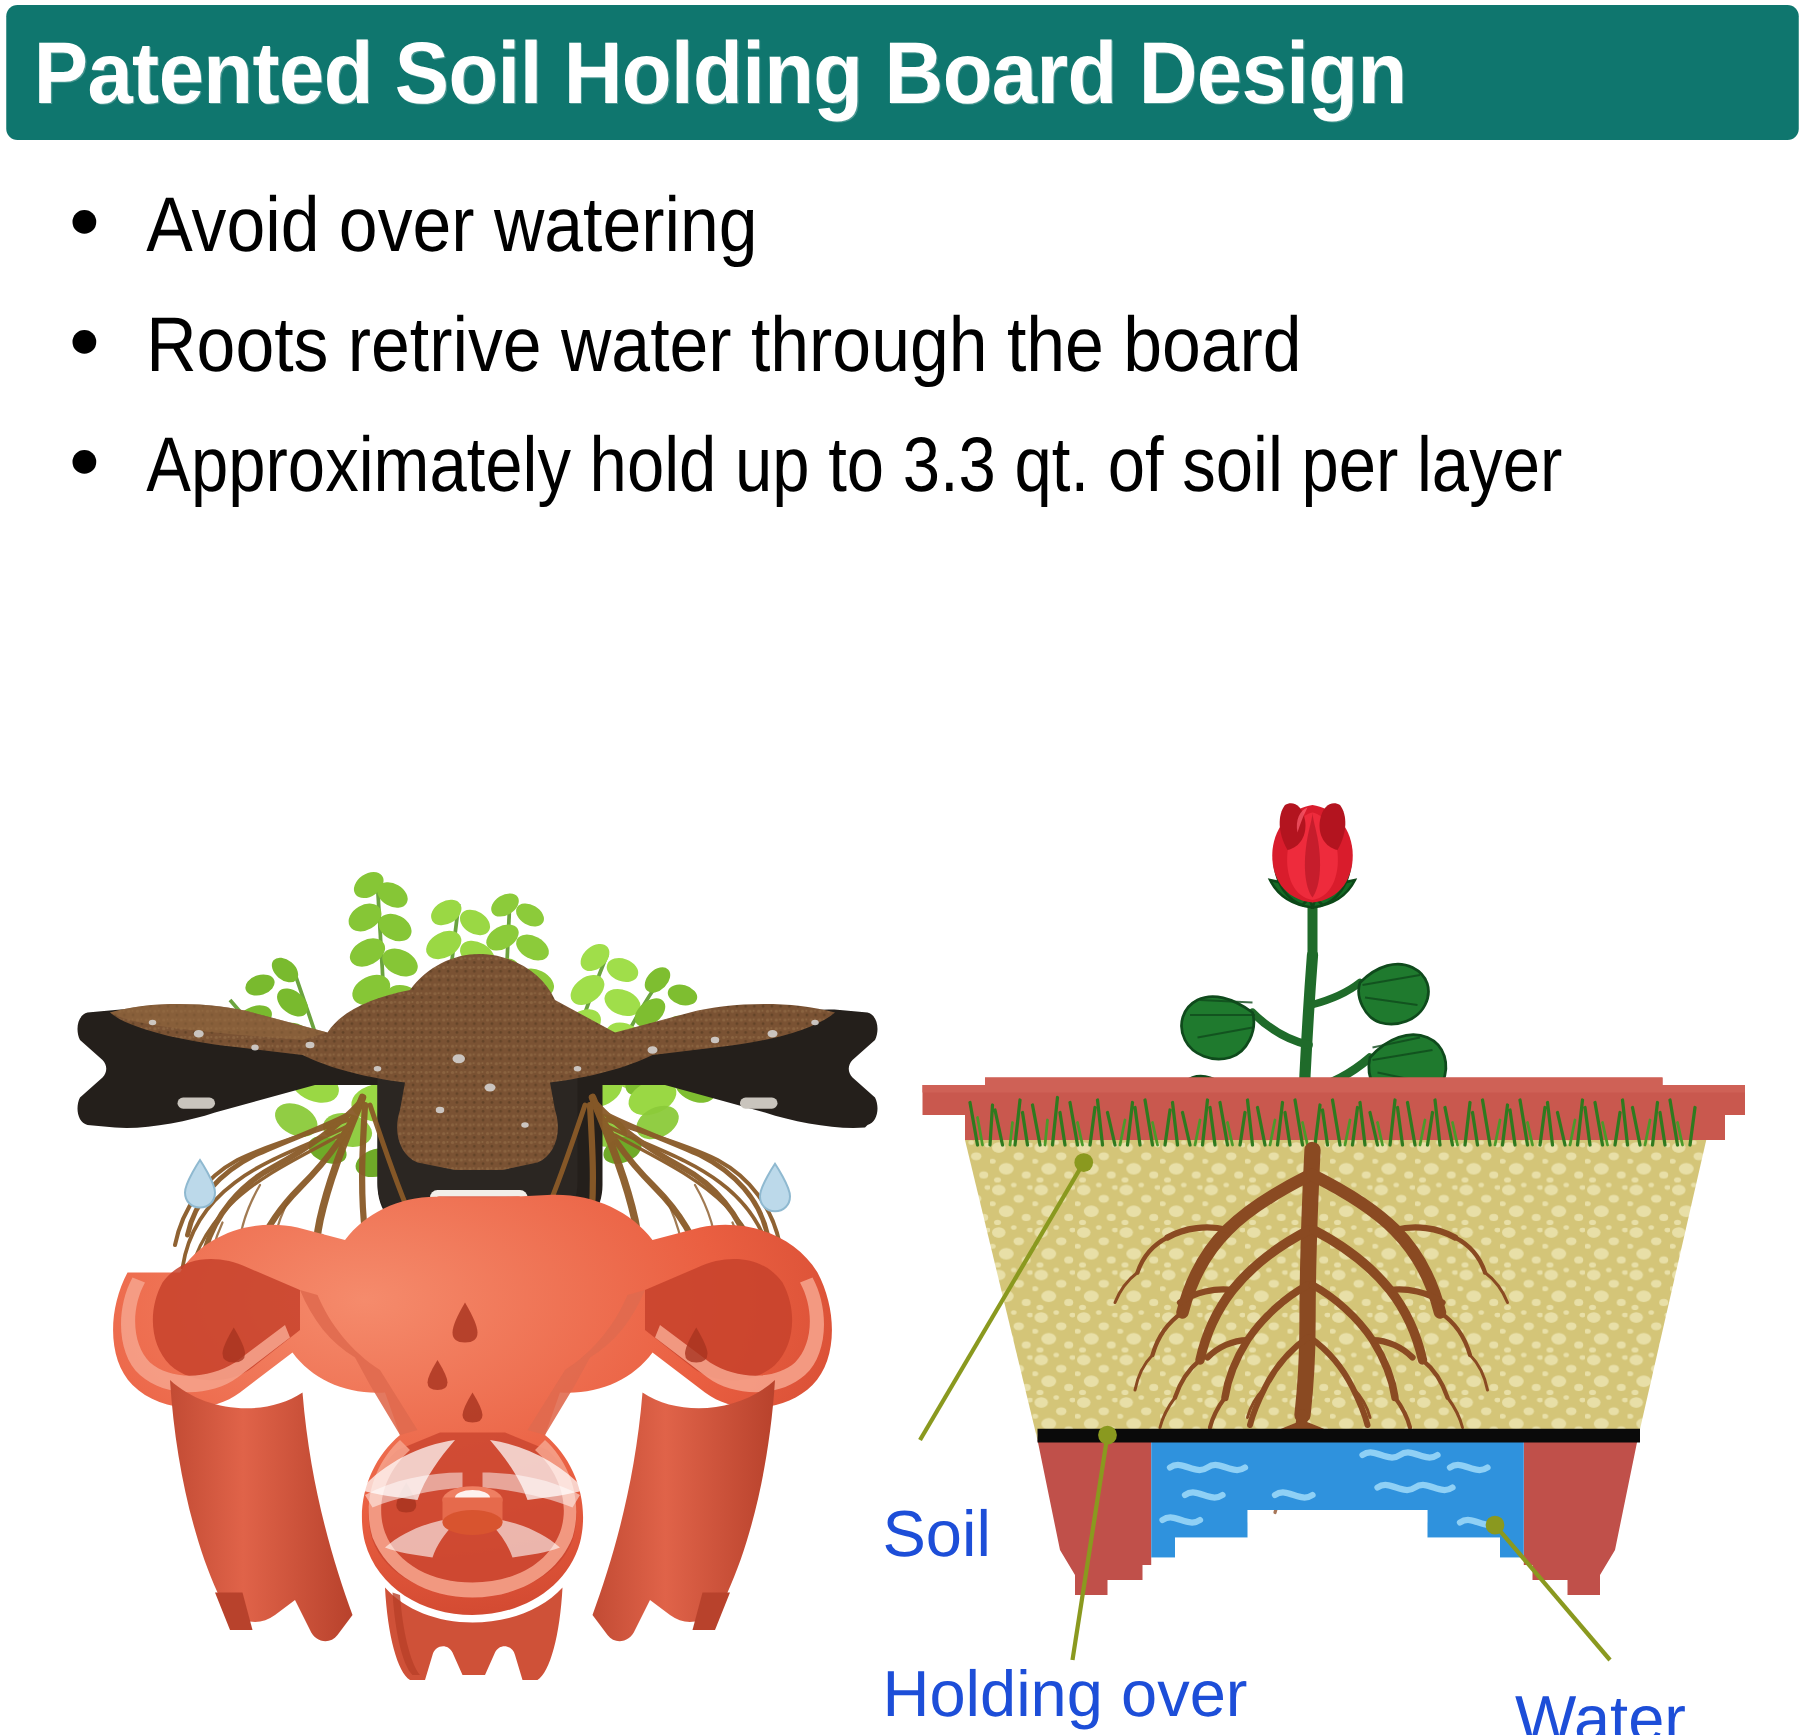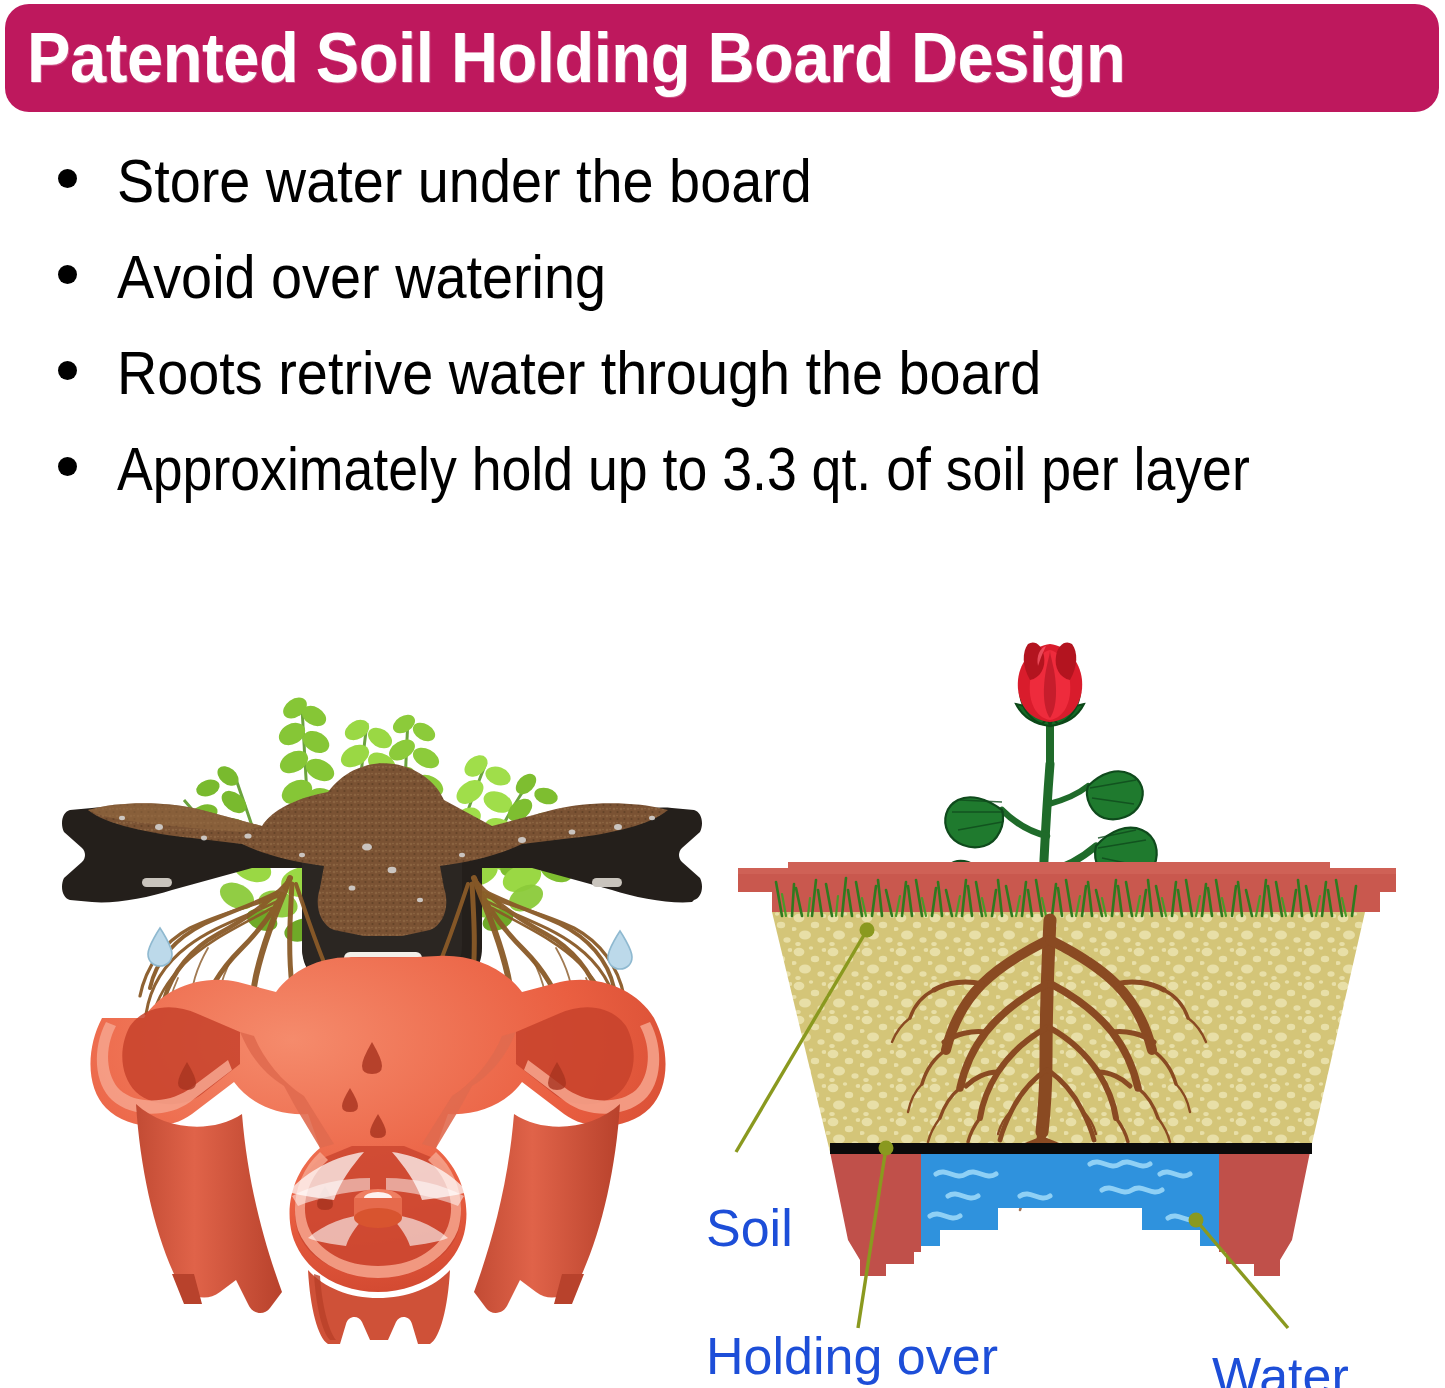--- a/index.html
+++ b/index.html
@@ -14,22 +14,22 @@
     position: relative;
   }
 
   
   #banner {
     position: absolute;
     left: 5px;
     top: 4px;
     width: 1434px;
     height: 108px;
-    background: #be185d;
-    border-radius: 24px;
+    background: #0f766e;
+    border-radius: 9px;
     display: flex;
     align-items: center;
     padding-left: 22px;
   }
   #banner-title {
     color: #ffffff;
     font-size: 70px;
     font-weight: bold;
     line-height: 1;
     letter-spacing: -0.5px;
@@ -104,24 +104,20 @@
   #label-water { left: 1212px; top: 1330px; margin-top: 20px; }
 </style>
 </head>
 <body>
 
 <div id="banner">
   <div id="banner-title">Patented Soil Holding Board Design</div>
 </div>
 
 <div id="bullets">
-  <div class="bullet-row">
-    <span class="bullet-dot"></span>
-    <span class="bullet-text">Store water under the board</span>
-  </div>
   <div class="bullet-row">
     <span class="bullet-dot"></span>
     <span class="bullet-text">Avoid over watering</span>
   </div>
   <div class="bullet-row">
     <span class="bullet-dot"></span>
     <span class="bullet-text">Roots retrive water through the board</span>
   </div>
   <div class="bullet-row">
     <span class="bullet-dot"></span>

